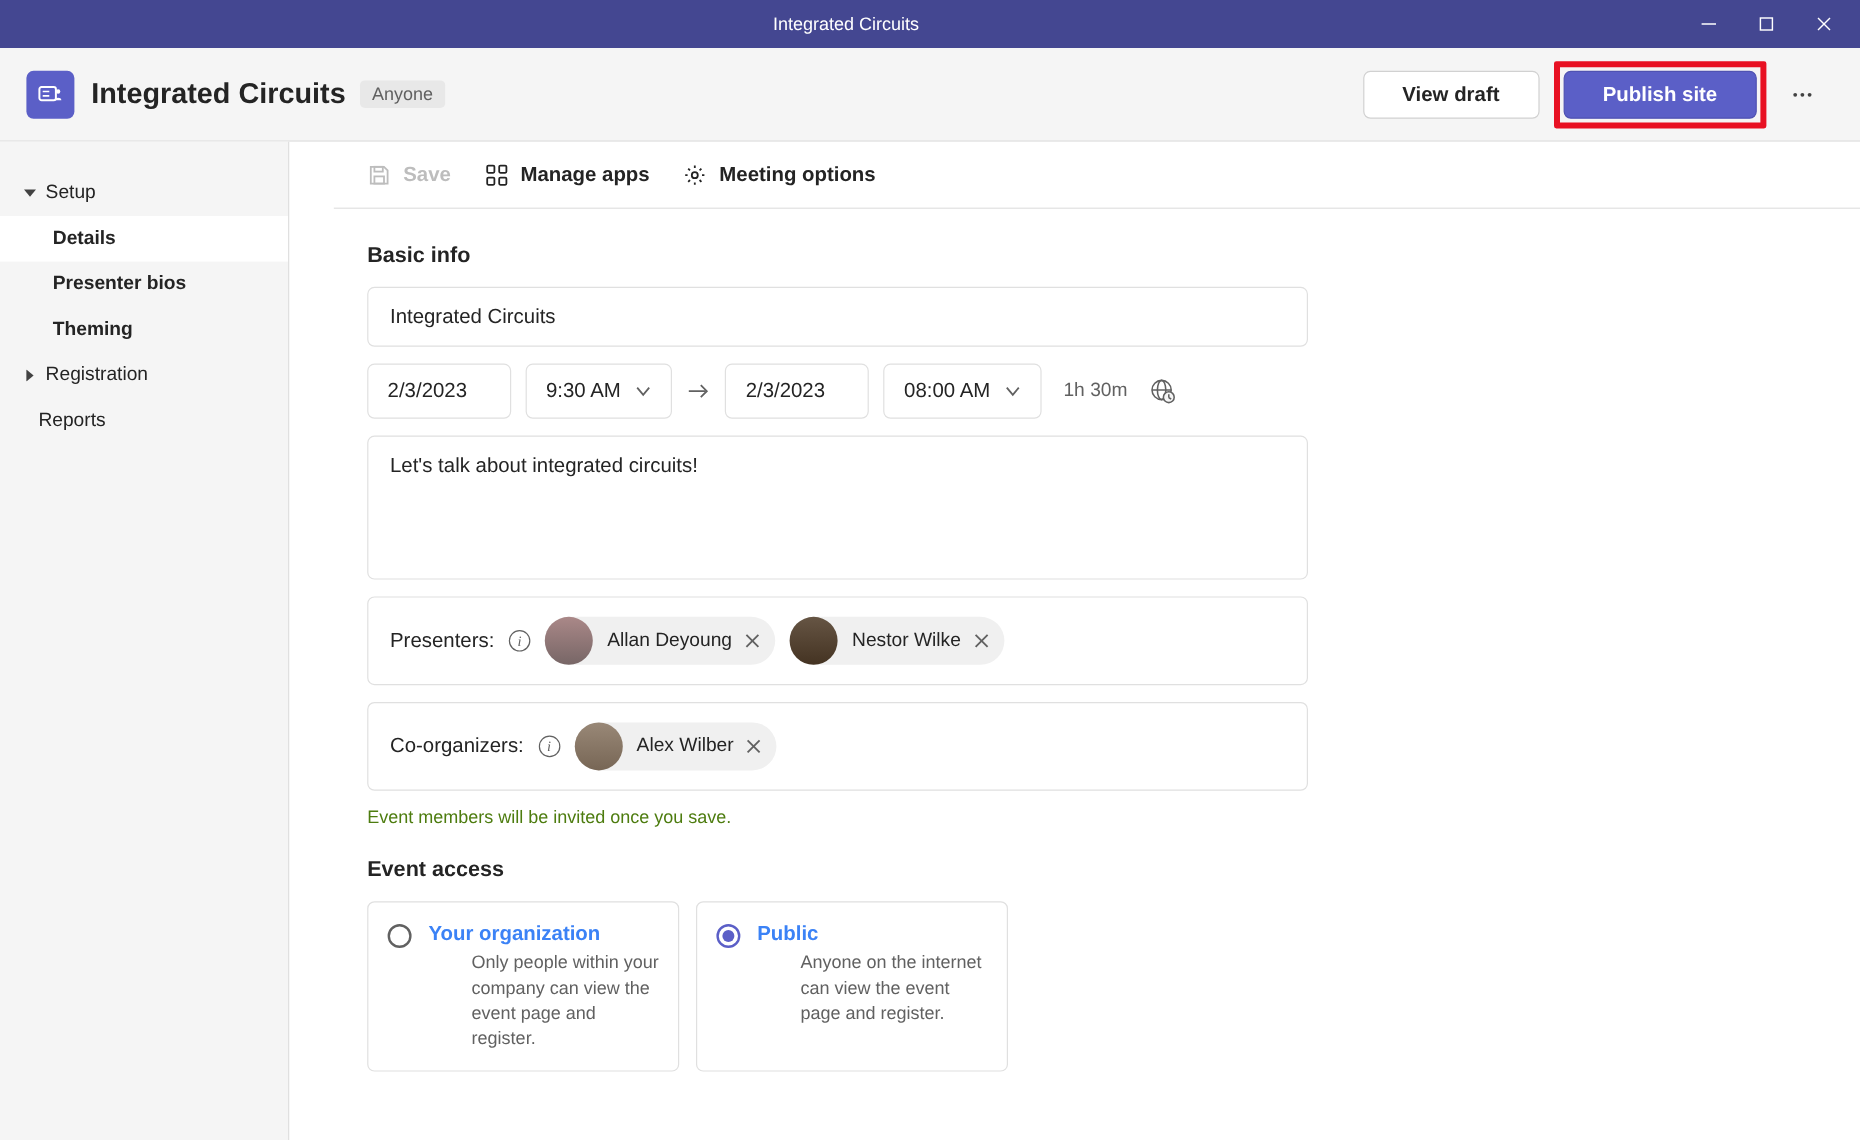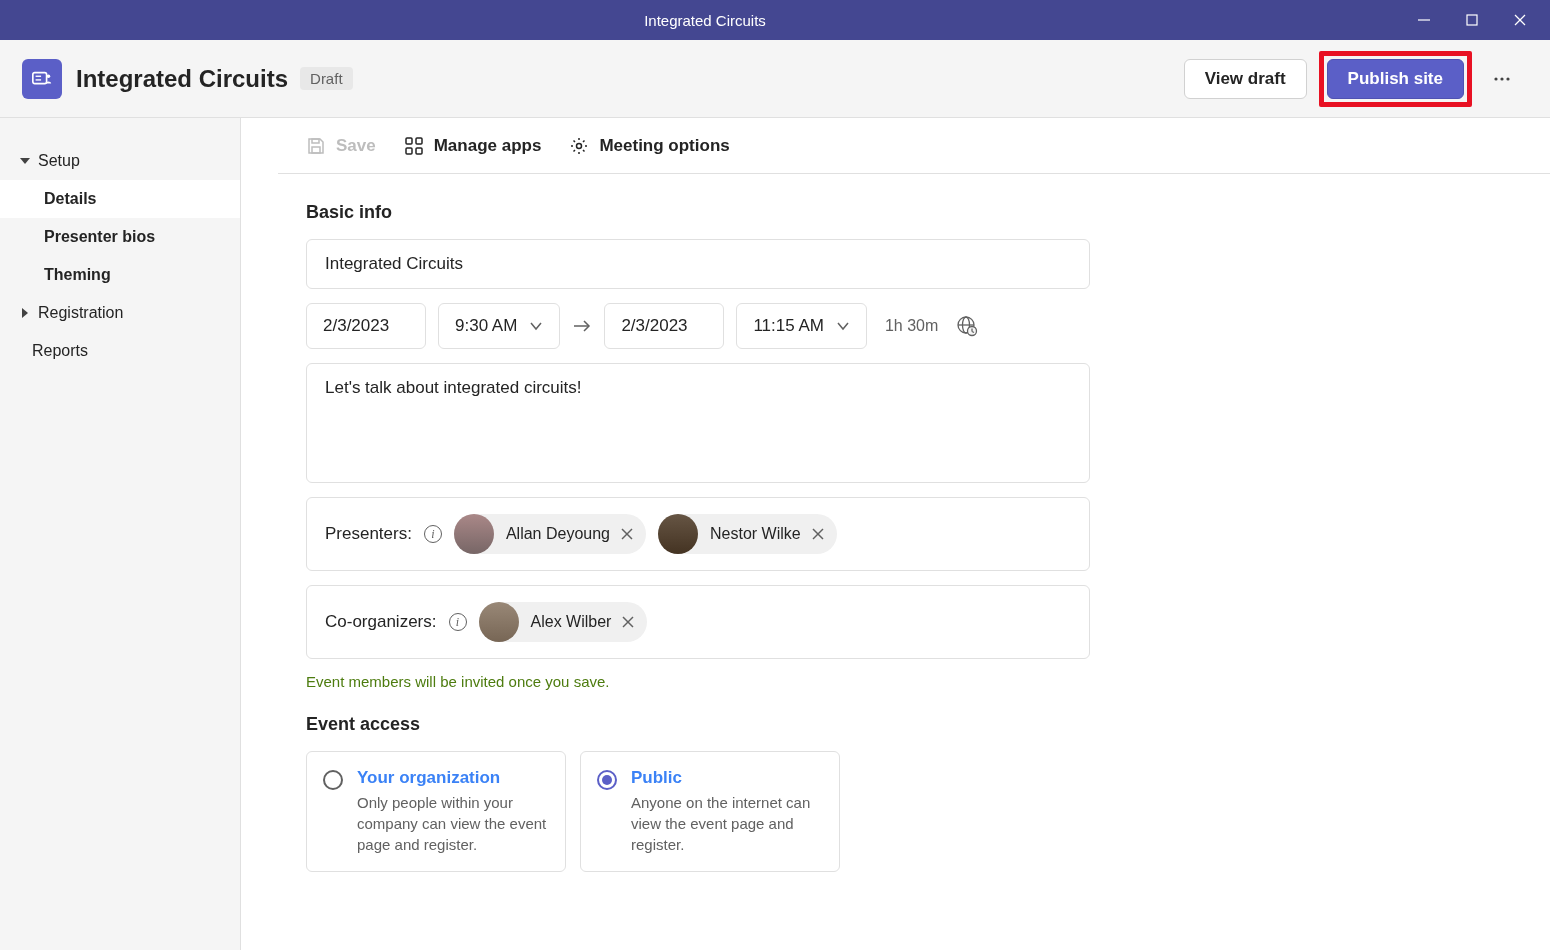--- a/index.html
+++ b/index.html
@@ -8,21 +8,21 @@
     .titlebar { height: 40px; background: #444791; display: flex; align-items: center; padding: 0 8px; color: white; }
     .titlebar-title { flex: 1; text-align: center; font-size: 15px; font-weight: 400; }
     .titlebar-controls { display: flex; gap: 4px; }
     .titlebar-btn { width: 44px; height: 32px; display: flex; align-items: center; justify-content: center; cursor: pointer; border-radius: 4px; }
     
     .header { height: 78px; display: flex; align-items: center; padding: 0 28px 0 22px; border-bottom: 1px solid #e0e0e0; background: #f5f5f5; }
     .header-icon { width: 40px; height: 40px; background: #5B5FC7; border-radius: 6px; display: flex; align-items: center; justify-content: center; margin-right: 14px; }
     .header-title { font-size: 24px; font-weight: 700; color: #242424; margin-right: 12px; }
     .draft-badge { background: #e8e8e8; color: #616161; font-size: 15px; padding: 3px 10px; border-radius: 4px; }
     .header-spacer { flex: 1; }
-    .btn { height: 40px; padding: 0 20px; border-radius: 6px; font-size: 17px; font-weight: 600; cursor: pointer; display: flex; align-items: center; }
+    .btn { height: 40px; padding: 0 32px; border-radius: 6px; font-size: 17px; font-weight: 600; cursor: pointer; display: flex; align-items: center; }
     .btn-secondary { background: #fff; border: 1px solid #d1d1d1; color: #242424; margin-right: 12px; }
     .btn-primary { background: #5B5FC7; border: 1px solid #4f52b2; color: #fff; }
     .btn-more { width: 40px; justify-content: center; padding: 0; margin-left: 10px; background: transparent; border: none; }
     .highlight-box { border: 5px solid #e81123; padding: 3px; border-radius: 2px; }
     
     .content { display: flex; height: calc(100% - 118px); gap: 37px; }
     .sidebar { width: 241px; border-right: 1px solid #e0e0e0; padding: 24px 0; background: #f5f5f5; overflow-y: auto; }
     .nav-group { font-size: 16px; font-weight: 400; color: #242424; padding: 10px 20px; display: flex; align-items: center; gap: 8px; cursor: pointer; }
     .nav-item { font-size: 16px; color: #242424; padding: 10px 20px 10px 44px; cursor: pointer; font-weight: bold; }
     .nav-item.active { background: #fff; }
@@ -56,21 +56,21 @@
     .chip-close { cursor: pointer; color: #616161; }
     
     .helper-text { font-size: 15px; color: #4d7c0f; margin-bottom: 24px; }
     
     .access-row { display: flex; gap: 14px; }
     .access-card { flex: 1; max-width: 260px; border: 1px solid #e0e0e0; border-radius: 6px; padding: 16px; display: flex; gap: 14px; cursor: pointer; }
     .radio { width: 20px; height: 20px; border: 2px solid #616161; border-radius: 50%; flex-shrink: 0; display: flex; align-items: center; justify-content: center; margin-top: 2px; }
     .radio.selected { border-color: #5B5FC7; }
     .radio.selected::after { content: ''; width: 10px; height: 10px; background: #5B5FC7; border-radius: 50%; }
     .access-title { font-size: 17px; font-weight: 600; color: #3b82f6; margin-bottom: 4px; }
-    .access-desc { font-size: 15px; color: #616161; line-height: 1.4; }
+    .access-desc { font-size: 15px; color: #616161; line-height: 1.4; margin-left: 36px; }
   </style>
 </head>
 <body>
 
 <div class="titlebar">
   <span class="titlebar-title">Integrated Circuits</span>
   <div class="titlebar-controls">
     <div class="titlebar-btn">
       <svg width="14" height="14">
           <line x1="1" y1="7" x2="13" y2="7" stroke="white" stroke-width="1.2"></line>
@@ -94,21 +94,21 @@
   <div class="header-icon">
     <svg width="22" height="22" viewBox="0 0 24 24" fill="white">
         <rect x="2" y="5" width="15" height="12" rx="2" fill="none" stroke="white" stroke-width="1.8"></rect>
         <circle cx="19" cy="9" r="2" fill="white"></circle>
         <path d="M16 17 C16 14 22 14 22 17" fill="white"></path>
         <line x1="5" y1="9" x2="11" y2="9" stroke="white" stroke-width="1.5"></line>
         <line x1="5" y1="13" x2="11" y2="13" stroke="white" stroke-width="1.5"></line>
       </svg>
   </div>
   <span class="header-title">Integrated Circuits</span>
-  <span class="draft-badge">Draft</span>
+  <span class="draft-badge">Anyone</span>
   <div class="header-spacer"></div>
   <button class="btn btn-secondary">View draft</button>
   <div class="highlight-box">
     <button class="btn btn-primary">Publish site</button>
   </div>
   <button class="btn btn-more">
     <svg width="18" height="18">
         <circle cx="3" cy="9" r="1.6" fill="#424242"></circle>
         <circle cx="9" cy="9" r="1.6" fill="#424242"></circle>
         <circle cx="15" cy="9" r="1.6" fill="#424242"></circle>
@@ -184,21 +184,21 @@
             </svg>
         </div>
         <svg class="arrow-icon" width="20" height="20">
             <line x1="2" y1="10" x2="16" y2="10" stroke="#616161" stroke-width="1.5"></line>
             <polyline points="12,5 17,10 12,15" fill="none" stroke="#616161" stroke-width="1.5"></polyline>
           </svg>
         <div class="date-box">
             <span>2/3/2023</span>
           </div>
         <div class="time-box">
-          <span>11:15 AM</span>
+          <span>08:00 AM</span>
           <svg width="14" height="14">
               <polyline points="2,4 7,10 12,4" fill="none" stroke="#616161" stroke-width="1.5"></polyline>
             </svg>
         </div>
         <span class="duration-text">1h 30m</span>
         <svg class="tz-icon" width="22" height="22" viewBox="0 0 22 22" fill="none" stroke="#616161" stroke-width="1.3">
             <circle cx="10" cy="10" r="8"></circle>
             <ellipse cx="10" cy="10" rx="3.5" ry="8"></ellipse>
             <line x1="2" y1="10" x2="18" y2="10"></line>
             <circle cx="16" cy="16" r="4.5" fill="#f5f5f5"></circle>

